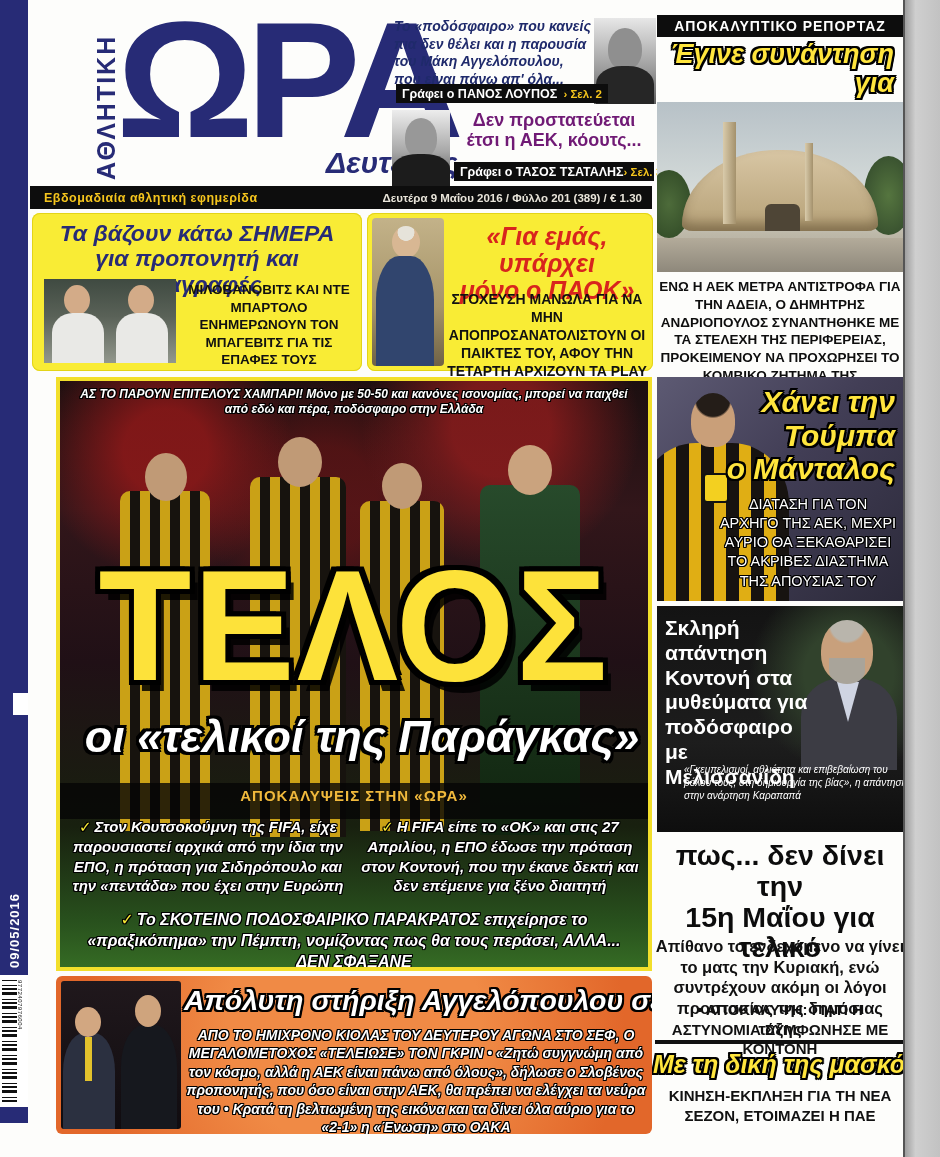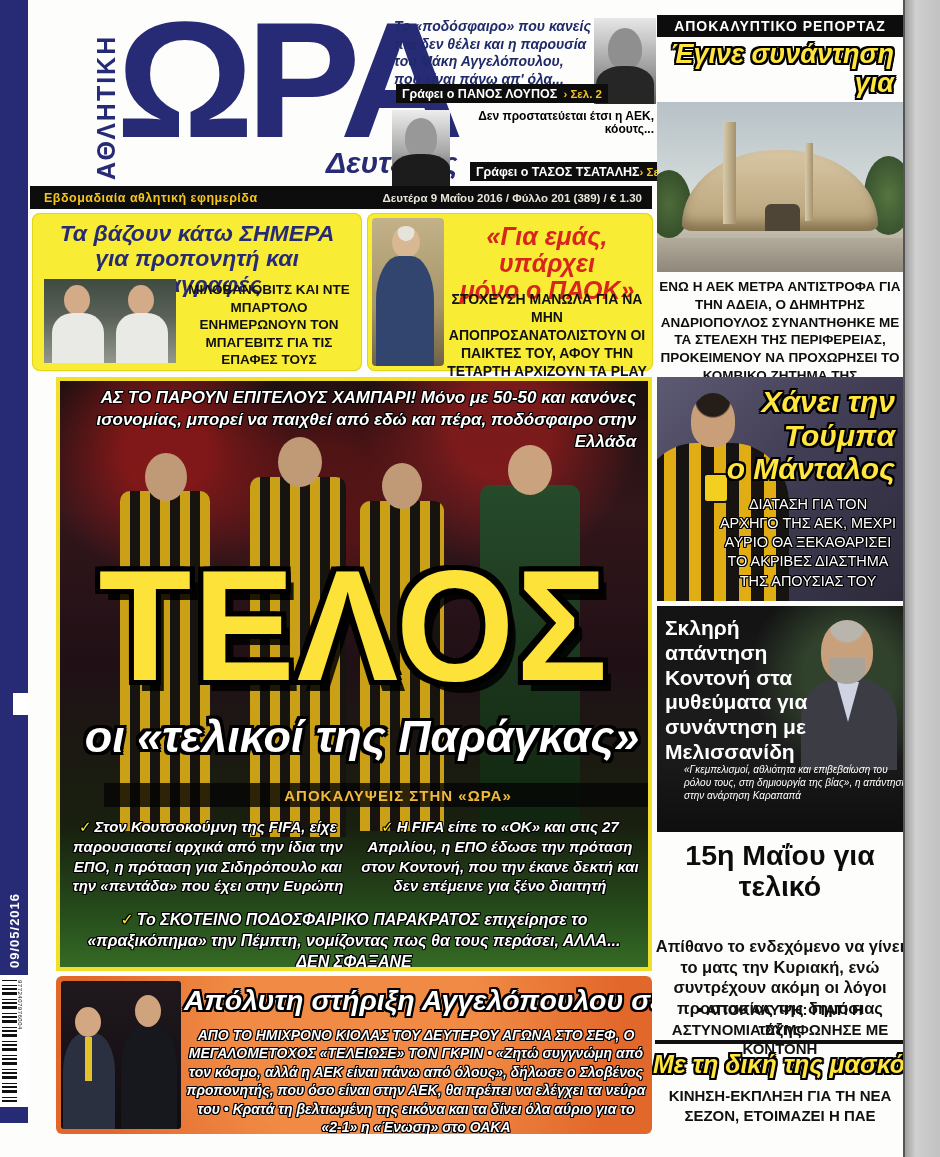--- a/index.html
+++ b/index.html
@@ -35,22 +35,22 @@
   .t1-photo{position:absolute;left:206px;top:4px;width:62px;height:86px;background:linear-gradient(180deg,#e7e7e7 0%,#9c9c9c 60%,#5d5d5d 100%);overflow:hidden;}
   .t1-photo .ph-head{position:absolute;left:14px;top:10px;width:34px;height:42px;border-radius:50% 50% 45% 45%;background:#8f8f8f;}
   .t1-photo .ph-body{position:absolute;left:2px;top:48px;width:58px;height:40px;border-radius:45% 45% 0 0;background:#262626;}
   .byline-bar{position:absolute;background:#0d0d0d;display:flex;align-items:center;justify-content:space-between;padding:0 6px;}
   .byline{color:#fff;font-size:12.5px;font-weight:bold;white-space:nowrap;}
   .page-ref{color:#f5c51d;font-size:11.5px;font-weight:bold;white-space:nowrap;}
   .teaser2{left:388px;top:110px;width:268px;height:78px;}
   .t2-photo{position:absolute;left:4px;top:0;width:58px;height:76px;background:linear-gradient(180deg,#ededed 0%,#a7a7a7 55%,#4f4f4f 100%);overflow:hidden;}
   .t2-photo .ph-head{position:absolute;left:13px;top:8px;width:32px;height:40px;border-radius:50% 50% 45% 45%;background:#989898;}
   .t2-photo .ph-body{position:absolute;left:0;top:44px;width:58px;height:32px;border-radius:45% 45% 0 0;background:#1c1c1c;}
-  .t2-title{position:absolute;left:66px;top:0;width:200px;color:#000000;font-size:12px;font-weight:900;line-height:1.12;text-align:right;}
-  .t2-bar{left:66px;top:52px;width:200px;height:19px;margin-left:16px;}
+  .t2-title{position:absolute;left:66px;top:0;width:200px;color:#701a75;font-size:18px;font-weight:900;line-height:1.12;text-align:center;}
+  .t2-bar{left:66px;top:52px;width:200px;height:19px;}
   .t1-bar{left:8px;top:70px;width:212px;height:19px;}
 
   
   .u-kicker{left:657px;top:15px;width:246px;height:22px;background:#0d0d0d;color:#fff;font-size:14px;font-weight:bold;text-align:center;line-height:22px;letter-spacing:1px;}
   .u-headline{left:644px;top:40px;width:250px;text-align:right;color:#ffe53d;font-size:27px;font-weight:900;font-style:italic;line-height:1.08;}
   .u-photo{left:657px;top:102px;width:246px;height:170px;background:linear-gradient(180deg,#b7c1c7 0%,#d6dcda 55%,#bdb8a8 78%,#a8a296 100%);overflow:hidden;}
   .u-bldg{position:absolute;left:10%;bottom:24%;width:80%;height:48%;background:linear-gradient(180deg,#d8c6a4,#b6a177);border-radius:50% 50% 6% 6% / 95% 95% 8% 8%;box-shadow:inset 0 -8px 12px rgba(70,55,30,.45);}
   .u-tower1{position:absolute;left:27%;bottom:28%;width:5%;height:60%;background:linear-gradient(90deg,#d9cbab,#a4916c);}
   .u-tower2{position:absolute;left:60%;bottom:30%;width:3.5%;height:46%;background:linear-gradient(90deg,#d9cbab,#a4916c);}
   .u-door{position:absolute;left:44%;bottom:24%;width:14%;height:16%;background:#4e4536;border-radius:6px 6px 0 0;}
@@ -79,24 +79,24 @@
   .main-photo{left:56px;top:377px;width:596px;height:594px;border:4px solid #f2df2b;background:
       radial-gradient(circle at 18% 12%, rgba(150,25,25,.8) 0 6%, transparent 18%),
       radial-gradient(circle at 75% 8%, rgba(160,30,30,.7) 0 7%, transparent 20%),
       radial-gradient(circle at 45% 20%, rgba(120,20,20,.5) 0 9%, transparent 22%),
       linear-gradient(180deg,#1c0f10 0%,#32161a 22%,#201016 48%,#18200f 76%,#28501d 92%,#356b24 100%);
     overflow:hidden;}
   .fig{position:absolute;border-radius:10px 10px 0 0;}
   .fig-stripes{background:repeating-linear-gradient(90deg,#caa116 0 10px,#17130e 10px 20px);}
   .fig-head{position:absolute;border-radius:50%;background:#c09a76;}
   .fig-ref{background:linear-gradient(180deg,#274a2b,#10240f);}
-  .mp-lead{position:absolute;left:2%;top:6px;width:96%;text-align:right;color:#fff;font-size:17px;font-weight:bold;font-style:italic;line-height:1.28;}
+  .mp-lead{position:absolute;left:2%;top:6px;width:96%;text-align:center;color:#fff;font-size:12px;font-weight:bold;font-style:italic;line-height:1.28;}
   .mp-headline{position:absolute;left:0;top:168px;width:100%;text-align:center;color:#fde23a;font-size:152px;font-weight:900;letter-spacing:2px;line-height:1;transform:scaleY(1.04);}
   .mp-subheadline{position:absolute;left:0;top:330px;width:100%;text-align:center;color:#fff;font-size:45px;font-weight:900;font-style:italic;letter-spacing:0;padding-left:16px;}
-  .mp-strip{position:absolute;left:0;top:402px;width:100%;height:24px;background:rgba(5,5,5,.8);color:#f0b93c;font-size:15px;font-weight:bold;text-align:center;line-height:26px;letter-spacing:1px;margin-left:44px;}
+  .mp-strip{position:absolute;left:0;top:402px;width:100%;height:36px;background:rgba(5,5,5,.8);color:#f0b93c;font-size:15px;font-weight:bold;text-align:center;line-height:26px;letter-spacing:1px;}
   .mp-bullets{position:absolute;left:1%;top:436px;width:98%;display:flex;gap:8px;}
   .mp-bullet{width:50%;text-align:center;color:#fff;font-size:15px;font-weight:bold;font-style:italic;line-height:1.32;}
   .mp-bullet3{position:absolute;left:3%;top:528px;width:94%;text-align:center;color:#fff;font-size:16px;font-weight:bold;font-style:italic;line-height:1.32;}
   .check{color:#f9ec35;font-style:normal;margin-right:3px;}
 
   
   .mantalos{left:657px;top:377px;width:246px;height:224px;background:linear-gradient(135deg,#5d5a73 0%,#423e56 45%,#2c2a3a 100%);overflow:hidden;}
   .ma-body{position:absolute;left:-18px;top:66px;width:150px;height:160px;border-radius:38% 38% 0 0;background:repeating-linear-gradient(90deg,#e0ae14 0 12px,#171310 12px 25px);}
   .ma-head{position:absolute;left:34px;top:16px;width:44px;height:54px;border-radius:50% 50% 42% 42%;background:radial-gradient(circle at 50% 12%,#241d18 32%,#c99f79 36%);}
   .ma-badge{position:absolute;left:46px;top:96px;width:26px;height:30px;background:#f3d020;border-radius:4px;border:2px solid #111;}
@@ -266,27 +266,28 @@
     <div class="ko-photo">
       <div class="ko-body"></div>
       <div class="ko-shirt"></div>
       <div class="ko-head"></div>
       <div class="ko-beard"></div>
     </div>
     <div class="ko-headline">
       <div>Σκληρή απάντηση</div>
       <div>Κοντονή στα</div>
       <div>μυθεύματα για</div>
-      <div>συνάντηση με</div>
+      <div>ποδόσφαιρο με</div>
       <div>Μελισσανίδη</div>
     </div>
     <div class="ko-quote">«Γκεμπελισμοί, αθλιότητα και επιβεβαίωση του ρόλου τους, στη δημιουργία της βίας», η απάντηση στην ανάρτηση Καραπαπά</div>
   </div>
 
   <div class="abs nova-headline">
+    <div>πως... δεν δίνει την</div>
     <div>15η Μαΐου για τελικό</div>
   </div>
   <div class="abs nova-sub">Απίθανο το ενδεχόμενο να γίνει το ματς την Κυριακή, ενώ συντρέχουν ακόμη οι λόγοι προστασίας της δημόσιας τάξης</div>
   <div class="abs nova-bullet">• ΑΠΟΚΑΛΥΨΗ: ΓΙΑΤΙ Η ΑΣΤΥΝΟΜΙΑ ΣΥΜΦΩΝΗΣΕ ΜΕ ΚΟΝΤΟΝΗ</div>
   <div class="abs divider"></div>
 
   <div class="abs mascot-headline ok2">Με τη δική της μασκότ η ΑΕΚ!</div>
   <div class="abs mascot-caption">ΚΙΝΗΣΗ-ΕΚΠΛΗΞΗ ΓΙΑ ΤΗ ΝΕΑ ΣΕΖΟΝ, ΕΤΟΙΜΑΖΕΙ Η ΠΑΕ</div>
 
   <div class="abs zdovc">

